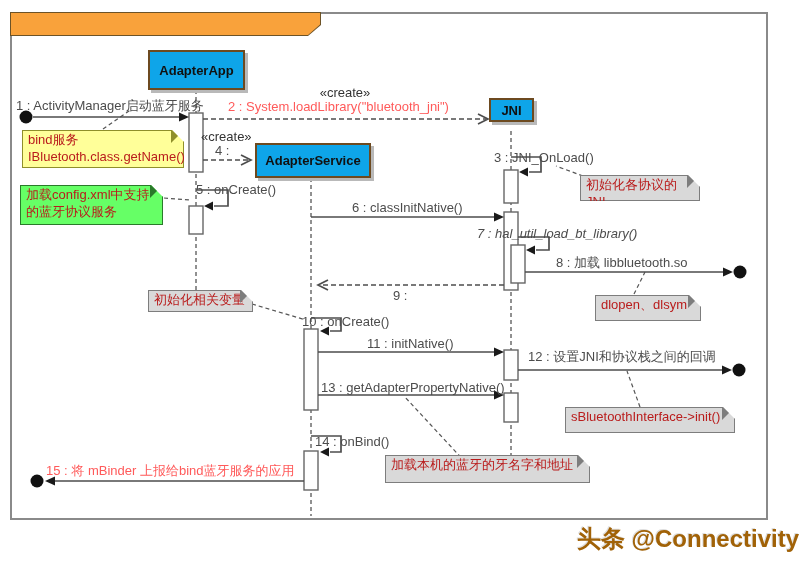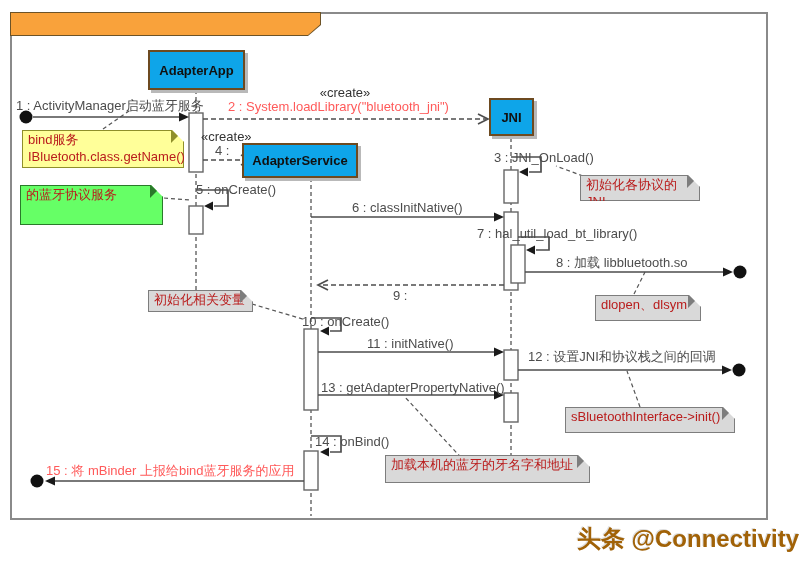--- a/index.html
+++ b/index.html
@@ -68,24 +68,24 @@
 
   <div id="title-tab-outer">
     <div id="title-tab">
       <span class="kw">interaction </span><span>蓝牙服务  com.android.bluetooth 初始化</span>
     </div>
   </div>
 
   <div class="participant" style="left:148px;top:50px;width:97px;height:40px;">
     <span>AdapterApp</span>
   </div>
-  <div class="participant" style="left:242px;top:143px;width:116px;height:35px;">
+  <div class="participant" style="left:255px;top:143px;width:116px;height:35px;">
     <span>AdapterService</span>
   </div>
-  <div class="participant" style="left:489px;top:98px;width:45px;height:38px;">
+  <div class="participant" style="left:489px;top:98px;width:45px;height:24px;">
     <span>JNI</span>
   </div>
 
   <svg width="805" height="562" viewBox="0 0 805 562">
 
     <g stroke="#222" stroke-width="1" stroke-dasharray="4,3">
       <line x1="196" y1="90" x2="196" y2="290"></line>
       <line x1="311" y1="178" x2="311" y2="516"></line>
       <line x1="511" y1="131" x2="511" y2="478"></line>
     </g>
@@ -196,35 +196,36 @@
   </svg>
 
   <div class="lbl" style="left:16px;top:97px;">1 : ActivityManager启动蓝牙服务</div>
   <div class="lbl stereo" style="left:300px;top:85px;width:90px;text-align:center;">«create»</div>
   <div class="lbl red" style="left:228px;top:99px;">2 : System.loadLibrary("bluetooth_jni")</div>
   <div class="lbl" style="left:494px;top:150px;">3 : JNI_OnLoad()</div>
   <div class="lbl stereo" style="left:201px;top:129px;">«create»</div>
   <div class="lbl" style="left:215px;top:143px;">4 :</div>
   <div class="lbl" style="left:196px;top:182px;">5 : onCreate()</div>
   <div class="lbl" style="left:352px;top:200px;">6 : classInitNative()</div>
-  <div class="lbl" style="left:477px;top:226px;">7 : hal_util_load_bt_library()</div>
+  <div class="lbl" style="left:477px;top:226px;font-style:italic;">7 : hal_util_load_bt_library()</div>
   <div class="lbl" style="left:556px;top:254px;">8 : 加载 libbluetooth.so</div>
   <div class="lbl" style="left:393px;top:288px;">9 :</div>
   <div class="lbl" style="left:302px;top:314px;">10 : onCreate()</div>
   <div class="lbl" style="left:367px;top:336px;">11 : initNative()</div>
   <div class="lbl" style="left:528px;top:348px;">12 : 设置JNI和协议栈之间的回调</div>
   <div class="lbl" style="left:321px;top:380px;">13 : getAdapterPropertyNative()</div>
   <div class="lbl" style="left:315px;top:434px;">14 : onBind()</div>
   <div class="lbl red" style="left:46px;top:462px;">15 : 将 mBinder 上报给bind蓝牙服务的应用</div>
 
   <div class="note yellow" style="left:22px;top:130px;width:162px;height:38px;">
     <div>bind服务</div>
     <div>IBluetooth.class.getName()</div>
   </div>
   <div class="note green" style="left:20px;top:185px;width:143px;height:40px;">
+    <div>加载config.xml中支持</div>
     <div>的蓝牙协议服务</div>
   </div>
   <div class="note gray" style="left:580px;top:175px;width:120px;height:26px;">
     <div>初始化各协议的JNI</div>
   </div>
   <div class="note gray" style="left:595px;top:295px;width:106px;height:26px;">
     <div>dlopen、dlsym</div>
   </div>
   <div class="note gray" style="left:148px;top:290px;width:105px;height:22px;">
     <div>初始化相关变量</div>

